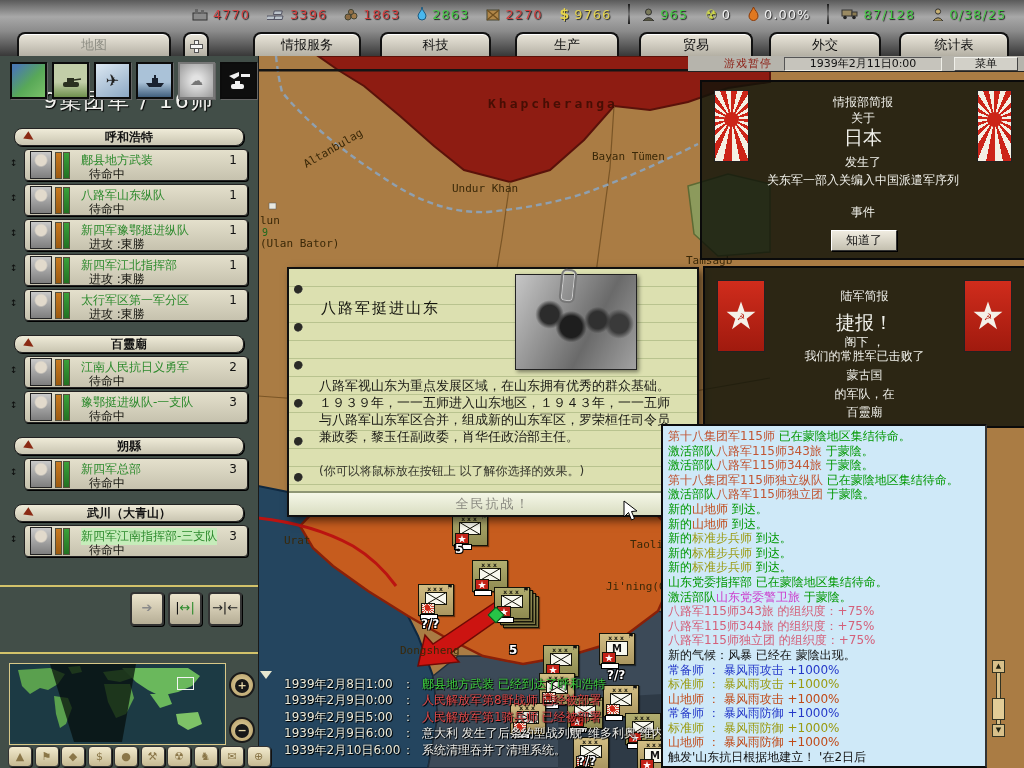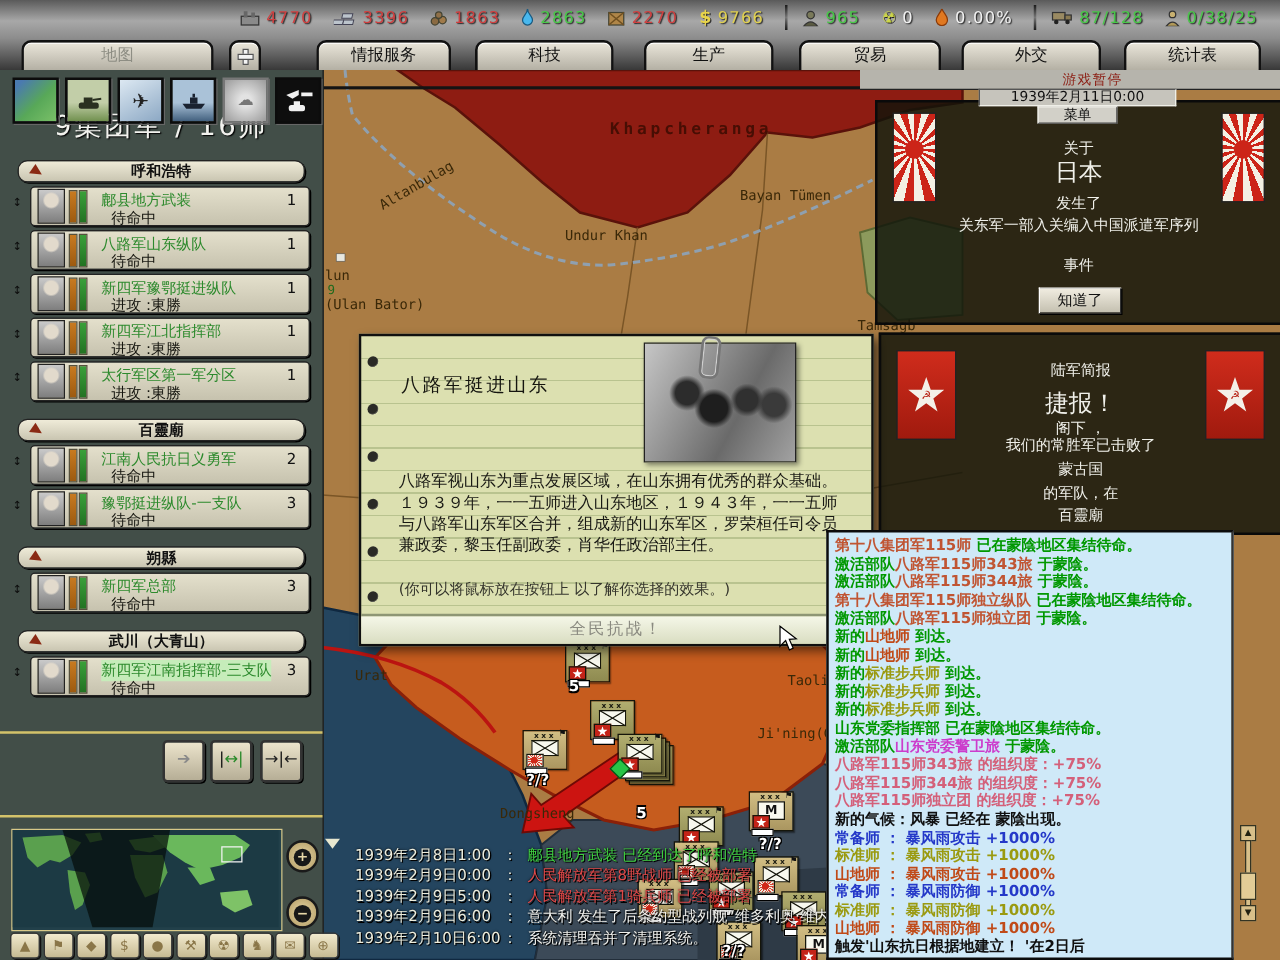--- a/index.html
+++ b/index.html
@@ -57,21 +57,21 @@
   .rsep{width:2px;height:20px;background:linear-gradient(#1a1a1a,#777,#1a1a1a);margin:0 12px 0 0;}
   .tab{position:absolute;bottom:0;height:22px;border:2px solid #111;border-bottom:none;border-radius:8px 8px 0 0;
     background:linear-gradient(#eae6da,#b4b0a4);text-align:center;font-size:13px;line-height:22px;color:#101010;
     box-shadow:inset 0 1px 0 #fff;}
   .tab-icon-plus{position:relative;display:inline-block;width:13px;height:13px;top:4px;}
   .tab-icon-plus::before,.tab-icon-plus::after{content:"";position:absolute;background:#f4f4f4;border:1px solid #555;}
   .tab-icon-plus::before{left:4px;top:0;width:3px;height:11px;}
   .tab-icon-plus::after{left:0;top:4px;width:11px;height:3px;}
 
   .status-strip{position:absolute;left:688px;top:56px;width:336px;height:15px;z-index:10;background:#b6b4ac;
-    border-bottom:1px solid #222;display:flex;align-items:center;font-size:11px;flex-direction:column;}
+    border-bottom:1px solid #222;display:flex;align-items:center;font-size:11px;}
   .paused{color:#8c1e14;margin-left:36px;letter-spacing:1px;}
   .date-box{margin-left:12px;width:156px;height:12px;line-height:12px;text-align:center;background:#c6c4bc;color:#111;
     border-top:1px solid #555;border-left:1px solid #555;border-bottom:1px solid #efefe8;border-right:1px solid #efefe8;}
   .menu-btn{margin-left:12px;width:62px;height:12px;line-height:12px;text-align:center;background:#d2d0c8;color:#111;
     border-top:1px solid #f0f0ea;border-left:1px solid #f0f0ea;border-bottom:1px solid #444;border-right:1px solid #444;}
 
   
   .sidebar{position:absolute;left:0;top:56px;width:258px;height:712px;z-index:10;background:#424e48;
     border-right:1px solid #1a1a1a;}
   .sb-btns{position:absolute;left:10px;top:6px;display:flex;}
@@ -152,21 +152,21 @@
   .red-flag{position:absolute;top:12px;width:46px;height:70px;border:1px solid #222;
     background:linear-gradient(#d02c1c,#a01a0e);display:flex;align-items:center;justify-content:center;}
   .red-flag .hs{position:absolute;font-size:9px;color:#b82214;margin-top:2px;}
   .know-btn{position:absolute;left:50%;top:148px;width:64px;height:19px;margin-left:-32px;
     background:linear-gradient(#f0ece0,#c4c0b0);border:1px solid #333;border-top-color:#fff;border-left-color:#fff;
     text-align:center;font-size:12px;line-height:18px;color:#111;box-shadow:1px 1px 0 #000;}
 
   
   .log-panel{position:absolute;left:661px;top:424px;width:326px;height:344px;z-index:7;background:#cfe9f8;
     border:2px solid #0c0c0c;border-right-color:#333;box-sizing:border-box;overflow:hidden;}
-  .log-lines{padding:3px 0 0 5px;font-weight:bold;}
+  .log-lines{padding:3px 0 0 5px;}
   .log-line{font-size:12px;line-height:14.6px;white-space:nowrap;}
   .lc-green{color:#009800;} .lc-brick{color:#c05533;} .lc-orange{color:#c04a18;} .lc-olive{color:#9a9a10;}
   .lc-magenta{color:#cc3ccc;} .lc-pink{color:#d4607a;} .lc-blue{color:#2438c8;} .lc-black{color:#101010;}
   .log-scrollbar{position:absolute;left:991px;top:660px;width:13px;height:76px;z-index:8;}
   .ls-arrow{position:absolute;left:1px;width:11px;height:11px;background:#d8c08a;border:1px solid #332;
     text-align:center;font-size:7px;line-height:11px;color:#221;}
   .ls-track{position:absolute;left:5px;top:12px;width:3px;height:52px;background:#d8c08a;border:1px solid #332;}
   .ls-handle{position:absolute;left:1px;top:38px;width:11px;height:20px;background:#e2cc96;border:1px solid #332;}
 
   .cursor{position:absolute;left:623px;top:500px;z-index:30;}
@@ -470,20 +470,21 @@
 
   <div class="cursor">
     <svg width="16" height="22">
         <path d="M1,1 L1,17 L5.5,12.5 L8.5,20 L11.5,18.5 L8.5,11.5 L14,11 Z" fill="#fff" stroke="#000" stroke-width="1"></path>
       </svg>
   </div>
 
   <div class="panel intel-panel">
     <div class="jap-flag" style="left:12px"></div>
     <div class="jap-flag" style="right:12px"></div>
+    <div class="p-line" style="top:12px">情报部简报</div>
     <div class="p-line" style="top:28px">关于</div>
     <div class="p-line p-big" style="top:43px">日本</div>
     <div class="p-line" style="top:72px">发生了</div>
     <div class="p-line" style="top:90px">关东军一部入关编入中国派遣军序列</div>
     <div class="p-line" style="top:122px">事件</div>
     <div class="know-btn">知道了</div>
   </div>
 
   <div class="panel army-panel">
     <div class="red-flag" style="left:12px">

